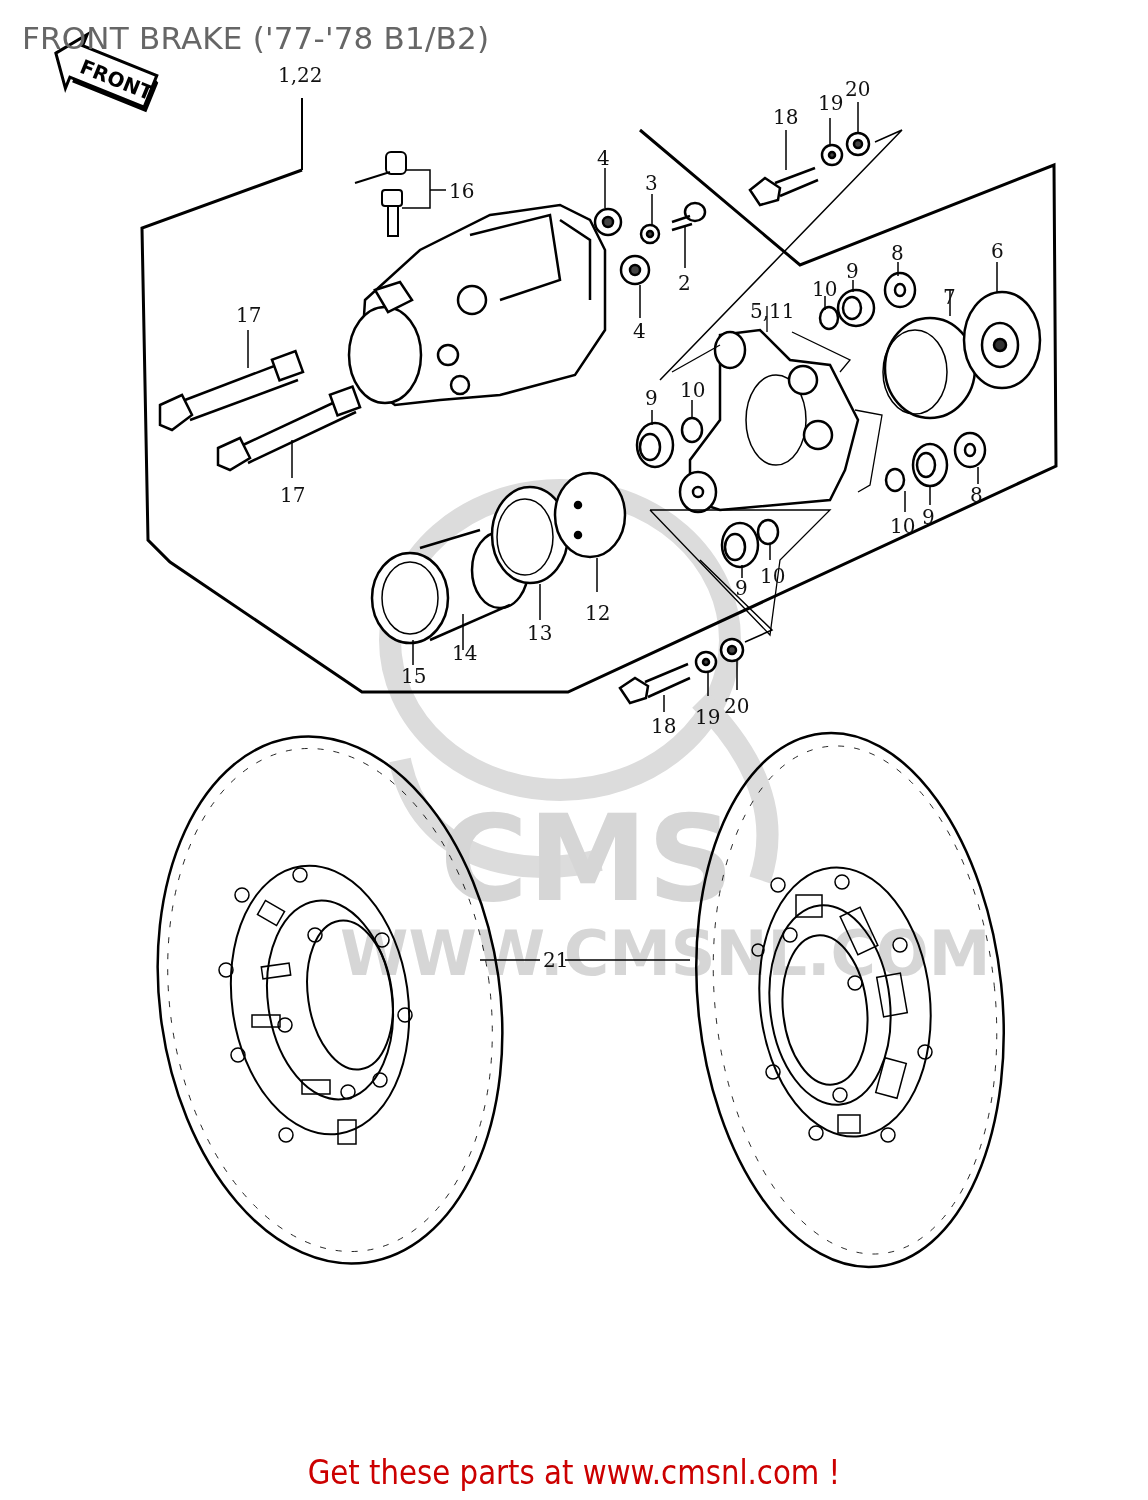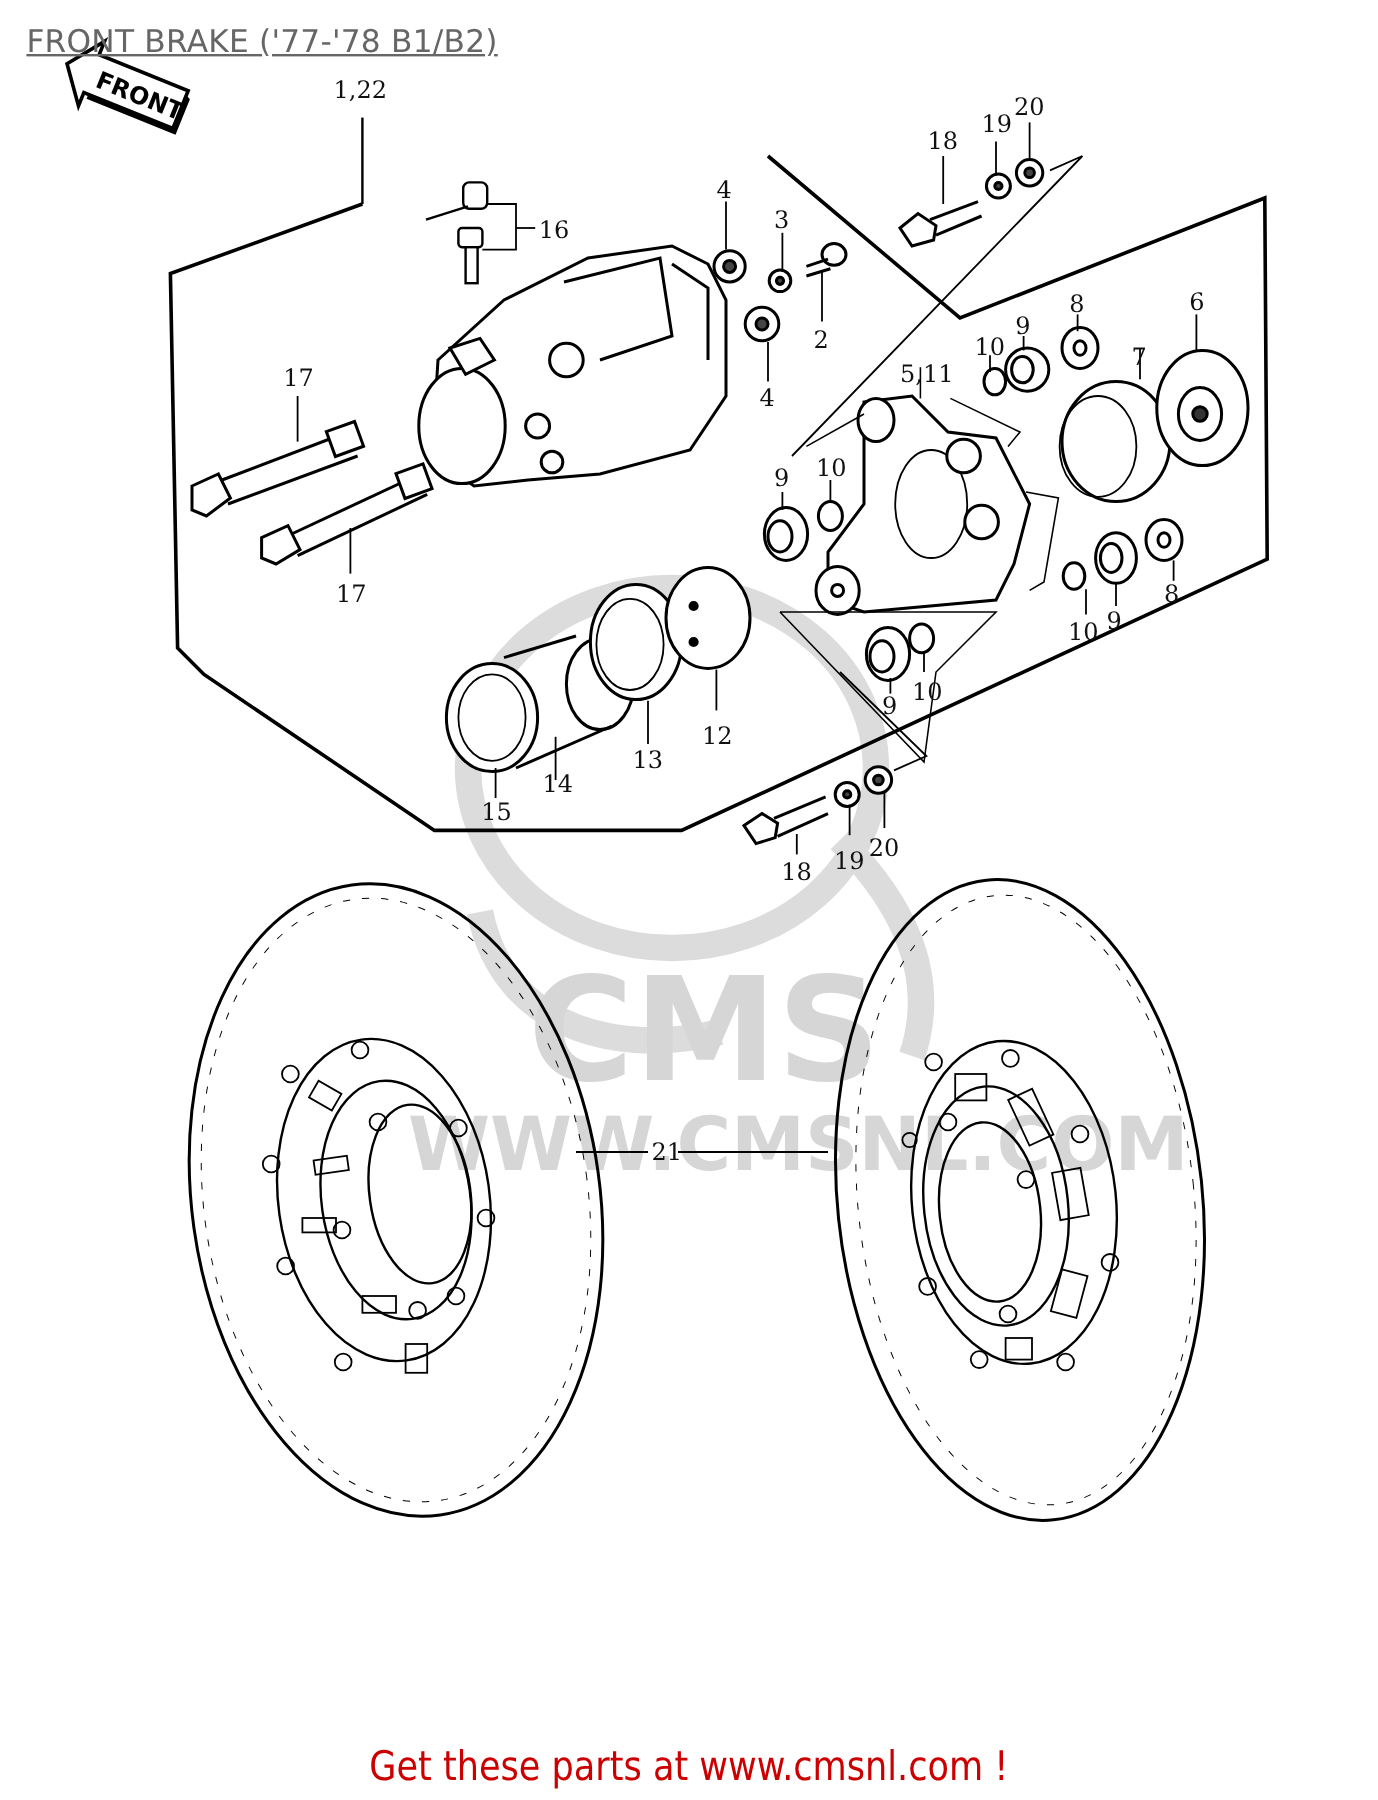--- a/index.html
+++ b/index.html
@@ -1,17 +1,17 @@
 <!DOCTYPE html>
 <html><head>
 <meta charset="utf-8">
 <style>
   html, body { margin:0; padding:0; background:#fff; }
   body { width:1148px; height:1500px; position:relative; overflow:hidden; font-family:"DejaVu Sans", sans-serif; }
-  .title { position:absolute; left:22px; top:20px; font-size:26px; color:#666; letter-spacing:0.2px; font-family:"DejaVu Sans", sans-serif; z-index:5;text-decoration:underline; }
+  .title { position:absolute; left:22px; top:20px; font-size:31px; color:#666; letter-spacing:0.2px; font-family:"DejaVu Sans", sans-serif; z-index:5; }
   .footer { position:absolute; left:0; width:1148px; top:1452px; text-align:center; font-size:34px; color:#cc0000; font-family:"DejaVu Sans", sans-serif; transform:scaleX(0.86); transform-origin:center; }
   svg.diagram { position:absolute; left:0; top:0; width:1148px; height:1440px; }
   .lbl { font-family:"DejaVu Serif", serif; font-size:20px; fill:#111; }
   .wm { fill:#d6d6d6; font-family:"DejaVu Sans", sans-serif; font-weight:bold; }
   .front-arrow { position:absolute; left:50px; top:38px; width:110px; height:70px; transform:rotate(22deg); z-index:3; }
 </style>
 </head>
 <body>
 
 <div class="title">FRONT BRAKE ('77-'78 B1/B2)</div>

